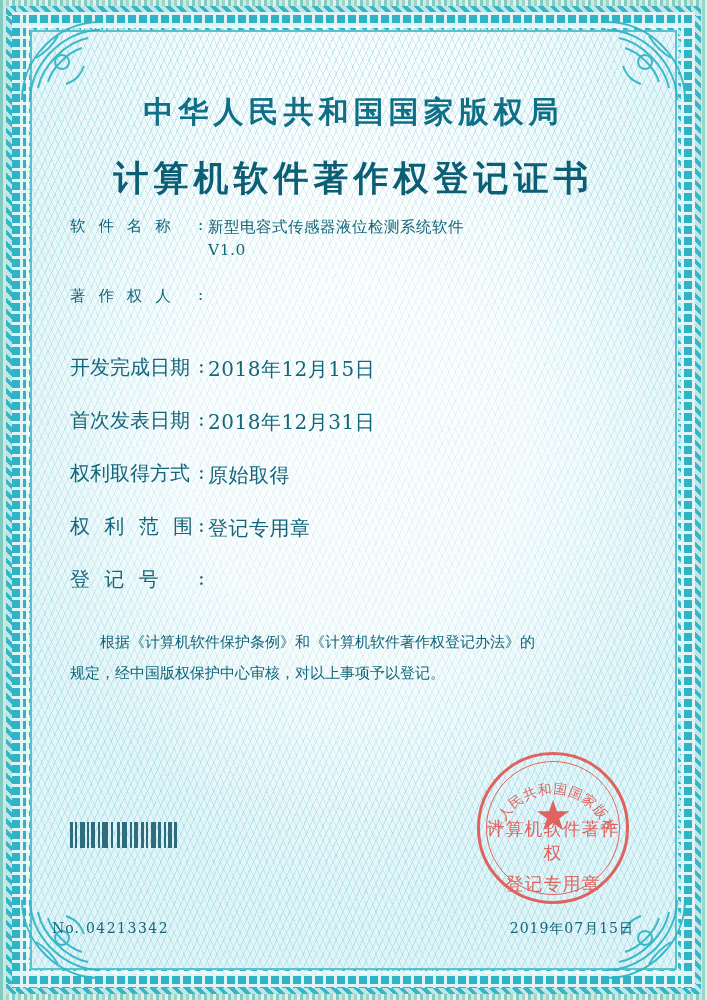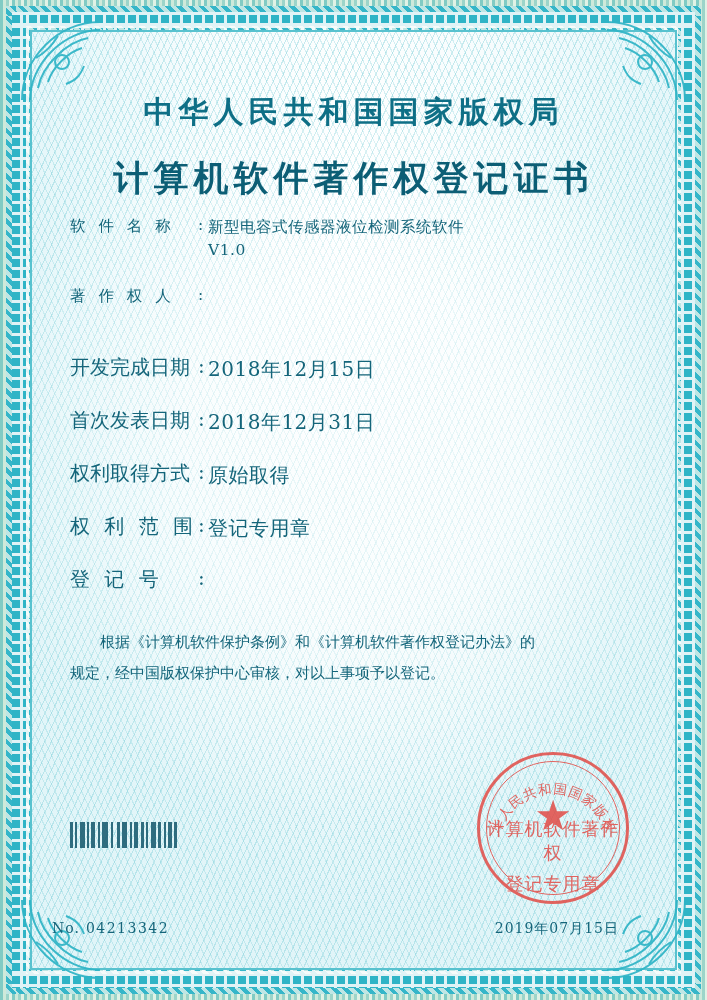--- a/index.html
+++ b/index.html
@@ -231,21 +231,21 @@
     font-size: 18px;
     letter-spacing: 1px;
   }
   .seal .b1 { bottom: 36px; }
   .seal .b2 { bottom: 5px; }
 
   
   .footer {
     position: absolute;
     left: 52px;
-    right: 64px;
+    right: 49px;
     bottom: 62px;
     display: flex;
     justify-content: space-between;
     align-items: baseline;
     color: #14657a;
     font-family: "DejaVu Serif", "Liberation Serif", serif;
     font-size: 14px;
   }
   .footer .no { letter-spacing: 1px; }
   .footer .no .num { margin-left: 6px; letter-spacing: 1.5px; }

